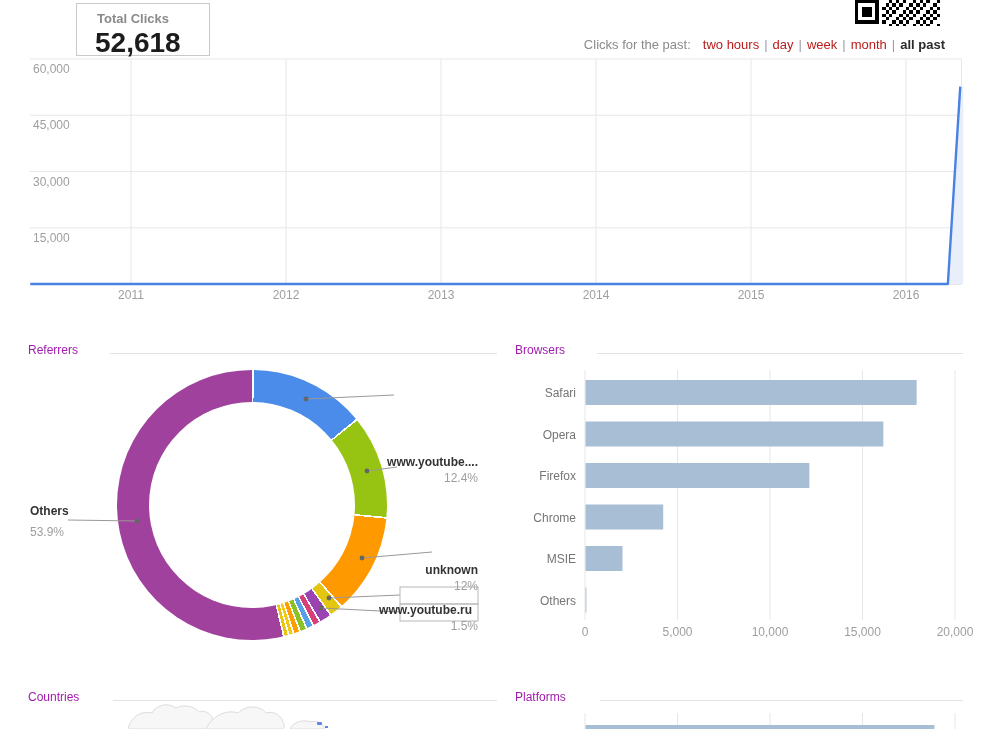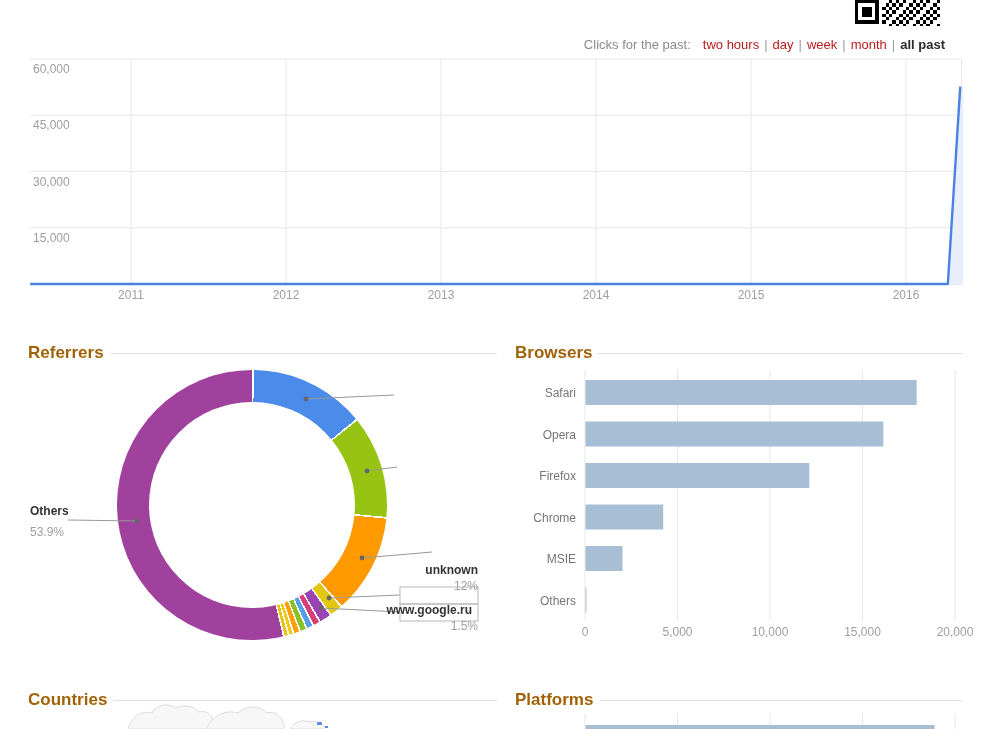--- a/index.html
+++ b/index.html
@@ -9,41 +9,45 @@
   .tc-box{position:absolute;left:76px;top:3px;width:132px;height:51px;border:1px solid #c9c9c9;background:#fff;}
   .tc-label{margin:7px 0 0 20px;font-size:13px;font-weight:bold;color:#8a8a8a;}
   .tc-value{margin:1px 0 0 18px;font-size:28px;font-weight:bold;color:#1c1c1c;}
 
   .filters{position:absolute;top:37px;right:43px;font-size:13px;color:#8a8a8a;white-space:nowrap;}
   .fprefix{margin-right:12px;}
   .flink{color:#b91c1c;cursor:pointer;}
   .factive{color:#2b2b2b;font-weight:bold;}
   .fsep{color:#9a9aa6;margin:0 5px;}
 
-  .sec-title{position:absolute;font-size:17px;font-weight:bold;color:#a16207;}
+  .sec-title{position:absolute;font-size:12px;font-weight:normal;color:#a21caf;}
   .sec-rule{position:absolute;height:1px;background:#e2e2e2;}
 
   .chart-abs{position:absolute;}
 
   .donut{position:absolute;left:117px;top:370px;width:270px;height:270px;border-radius:50%;}
   .donut-hole{position:absolute;left:149px;top:402px;width:206px;height:206px;border-radius:50%;background:#fff;}
 
   .dlabel{position:absolute;font-size:12px;line-height:13px;}
   .dlabel .nm{font-weight:bold;color:#333;}
   .dlabel .pc{color:#9e9e9e;margin-top:3px;}
   .dlabel.right{left:338px;width:140px;text-align:right;}
   .dlabel.gap5 .pc{margin-top:5px;}
 
   svg text{font-family:"Liberation Sans",sans-serif;}
 </style>
 </head>
 <body>
 
 <div class="page">
 
+  <div class="tc-box">
+    <div class="tc-label">Total Clicks</div>
+    <div class="tc-value">52,618</div>
+  </div>
 
   <svg id="qr" class="chart-abs" style="left:855px;top:0;" width="85" height="26" shape-rendering="crispEdges">
       <rect x="0" y="0" width="85" height="26" fill="#fff"></rect>
       <rect x="0" y="0" width="23.8" height="23.8" fill="#000"></rect>
       <rect x="3.4" y="3.4" width="17" height="17" fill="#fff"></rect>
       <rect x="6.8" y="6.8" width="10.2" height="10.2" fill="#000"></rect>
       <rect x="34" y="0" width="3.4" height="3.4" fill="#000"></rect>
       <rect x="40.8" y="0" width="3.4" height="3.4" fill="#000"></rect>
       <rect x="47.6" y="0" width="3.4" height="3.4" fill="#000"></rect>
       <rect x="57.8" y="0" width="3.4" height="3.4" fill="#000"></rect>
@@ -167,26 +171,30 @@
       <circle cx="362" cy="223" r="2.4"></circle>
       <circle cx="329" cy="263" r="2.4"></circle>
       <circle cx="321" cy="273" r="2.4"></circle>
     </g>
   </svg>
 
   <div class="dlabel" style="left:30px;top:505px;width:120px;">
     <div class="nm">Others</div>
     <div class="pc gap8" style="margin-top:8px;">53.9%</div>
   </div>
+  <div class="dlabel right" style="top:456px;">
+    <div class="nm">www.youtube....</div>
+    <div class="pc">12.4%</div>
+  </div>
   <div class="dlabel right" style="top:543px;margin-top:21px;">
     <div class="nm">unknown</div>
     <div class="pc">12%</div>
   </div>
   <div class="dlabel right" style="top:604px;">
-    <div class="nm" style="margin-right:6px;">www.google.ru</div>
+    <div class="nm" style="margin-right:6px;">www.youtube.ru</div>
     <div class="pc">1.5%</div>
   </div>
 
   <svg id="browsers" class="chart-abs" style="left:500px;top:360px;" width="488" height="290">
       <line x1="85" y1="10" x2="85" y2="260" stroke="#e7e7e7"></line>
       <text x="85" y="276" text-anchor="middle" fill="#9e9e9e" font-size="12">0</text>
       <line x1="177.5" y1="10" x2="177.5" y2="260" stroke="#e7e7e7"></line>
       <text x="177.5" y="276" text-anchor="middle" fill="#9e9e9e" font-size="12">5,000</text>
       <line x1="270" y1="10" x2="270" y2="260" stroke="#e7e7e7"></line>
       <text x="270" y="276" text-anchor="middle" fill="#9e9e9e" font-size="12">10,000</text>

